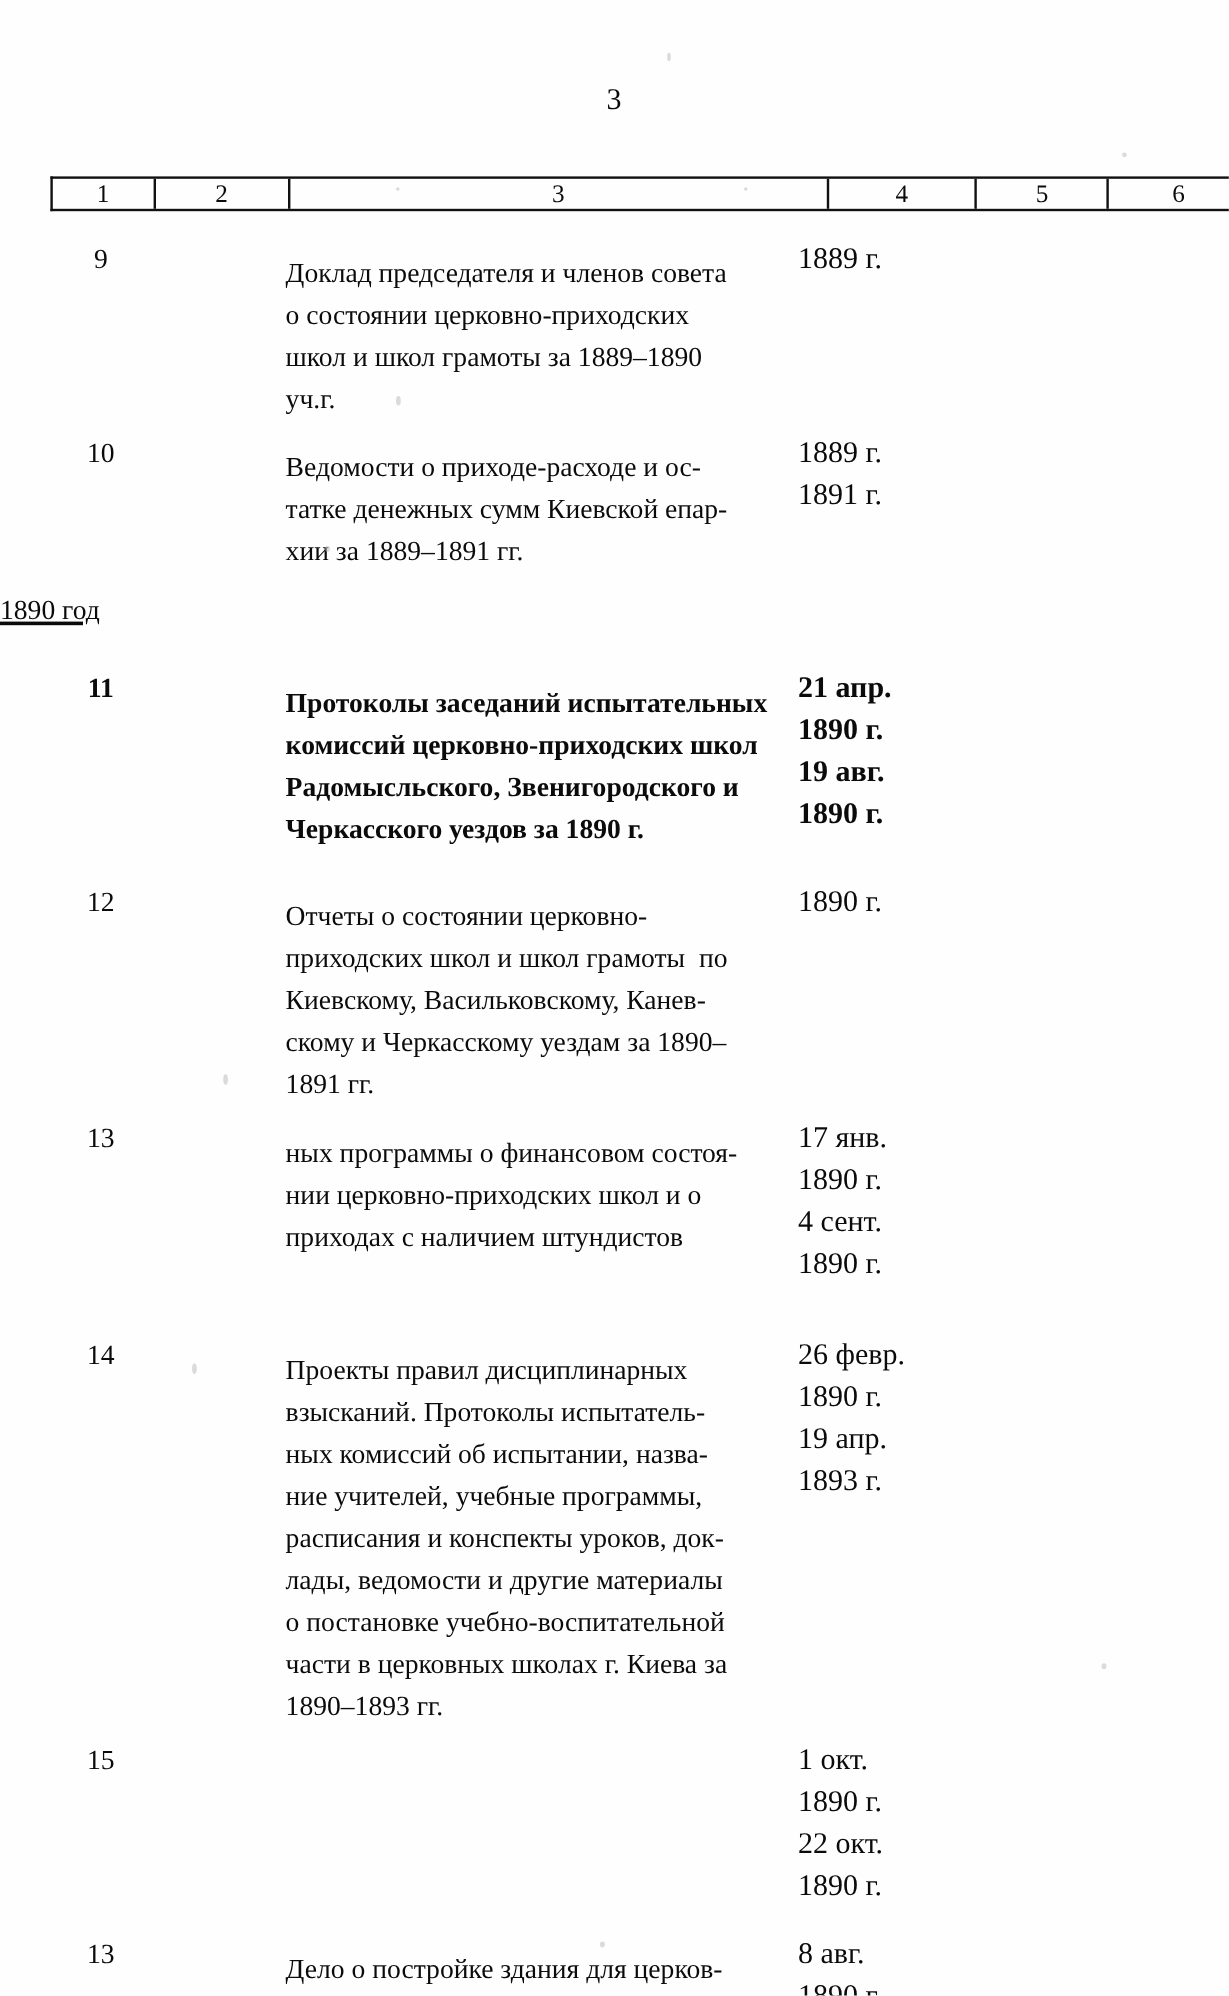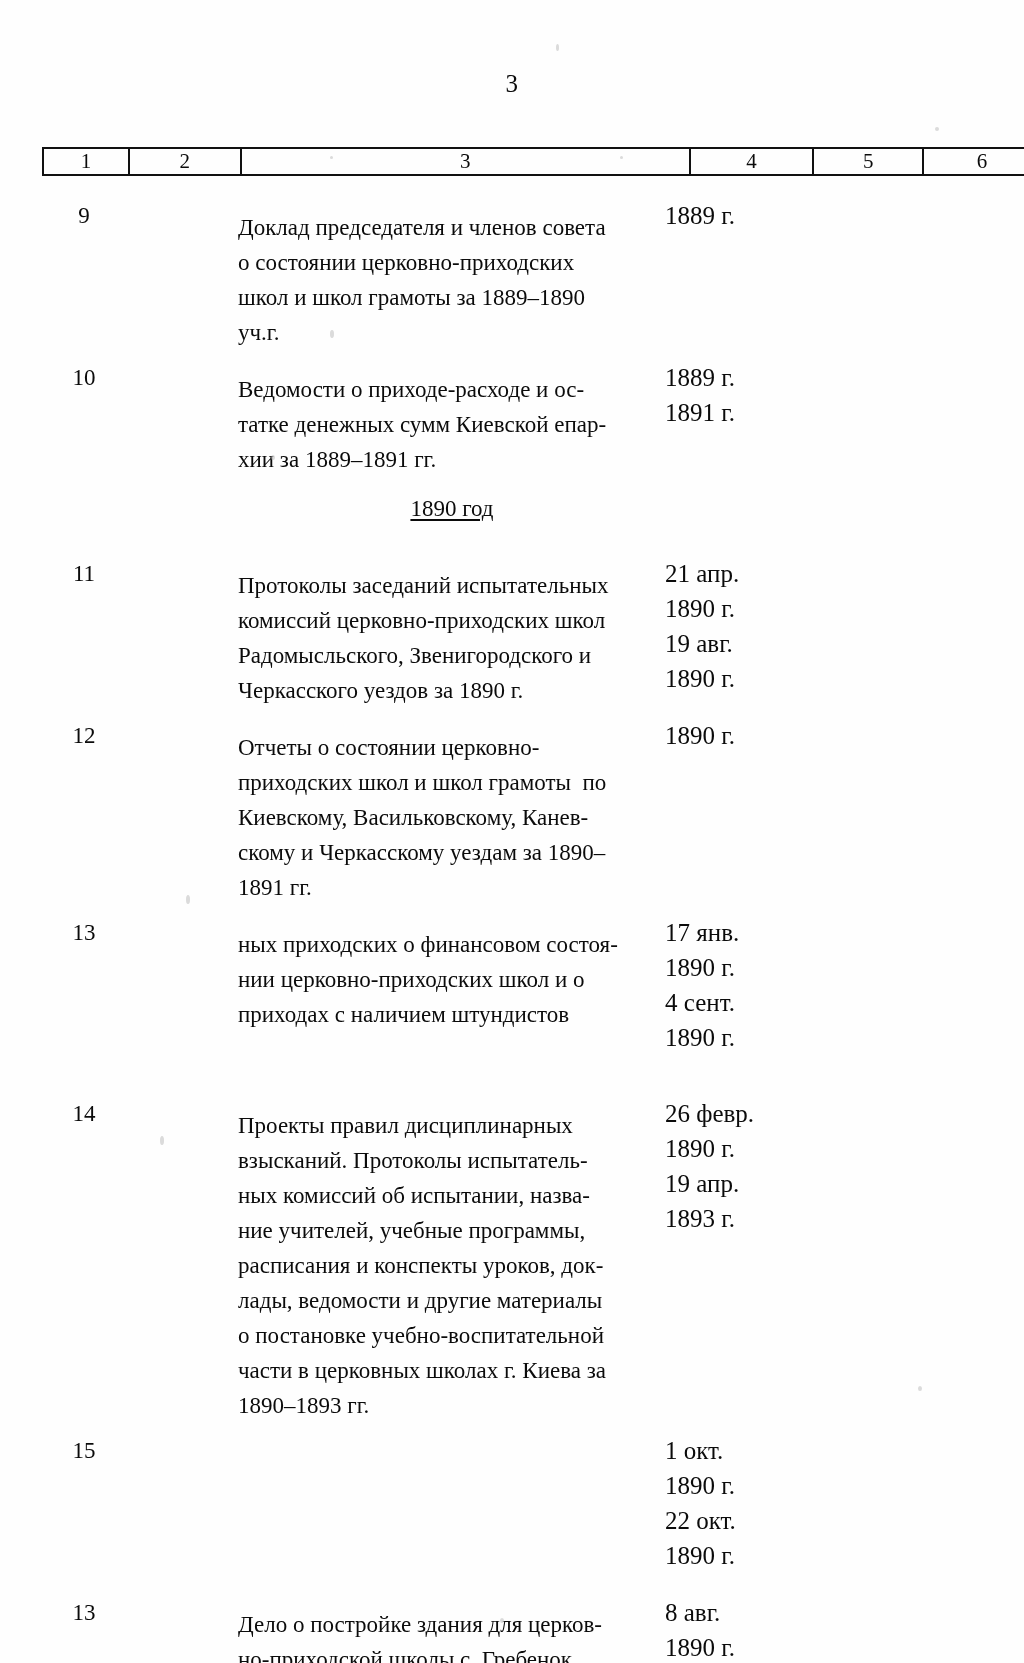--- a/index.html
+++ b/index.html
@@ -101,25 +101,26 @@
   }
   .row-desc .ln,
   .row-dates .ln {
     display: block;
     white-space: pre;
   }
 
   
   .year-heading {
     position: relative;
-    text-align: center;
+    text-align: left;
     font-size: 23px;
     line-height: 35px;
     margin: 26px 0 30px 0;
     padding-right: 120px;
+    text-decoration: underline;
   }
   .year-heading span.u {
     text-decoration: underline;
     text-underline-offset: 3px;
   }
 
   
   .speck {
     position: absolute;
     background: #bdbdbd;
@@ -162,21 +163,21 @@
           <span class="ln">Ведомости о приходе-расходе и ос-</span>
           <span class="ln">татке денежных сумм Киевской епар-</span>
           <span class="ln">хии за 1889–1891 гг.</span>
         </div>
         <div class="row-dates">
           <span class="ln">1889 г.</span>
           <span class="ln">1891 г.</span>
         </div>
       </div>
       <div class="year-heading"><span class="u">1890 год</span></div>
-      <div class="row" style="height: 140px; margin-bottom: 22px;">
+      <div class="row" style="height: 140px; margin-bottom: 38px; font-weight: bold;">
         <div class="row-num">11</div>
         <div class="row-desc">
           <span class="ln">Протоколы заседаний испытательных</span>
           <span class="ln">комиссий церковно-приходских школ</span>
           <span class="ln">Радомысльского, Звенигородского и</span>
           <span class="ln">Черкасского уездов за 1890 г.</span>
         </div>
         <div class="row-dates">
           <span class="ln">21 апр.</span>
           <span class="ln">1890 г.</span>
@@ -193,21 +194,21 @@
           <span class="ln">скому и Черкасскому уездам за 1890–</span>
           <span class="ln">1891 гг.</span>
         </div>
         <div class="row-dates">
           <span class="ln">1890 г.</span>
         </div>
       </div>
       <div class="row" style="height: 140px; margin-bottom: 22px;">
         <div class="row-num">13</div>
         <div class="row-desc">
-          <span class="ln">ных приходских о финансовом состоя-</span>
+          <span class="ln">ных программы о финансовом состоя-</span>
           <span class="ln">нии церковно-приходских школ и о</span>
           <span class="ln">приходах с наличием штундистов</span>
         </div>
         <div class="row-dates">
           <span class="ln">17 янв.</span>
           <span class="ln">1890 г.</span>
           <span class="ln">4 сент.</span>
           <span class="ln">1890 г.</span>
         </div>
       </div>

